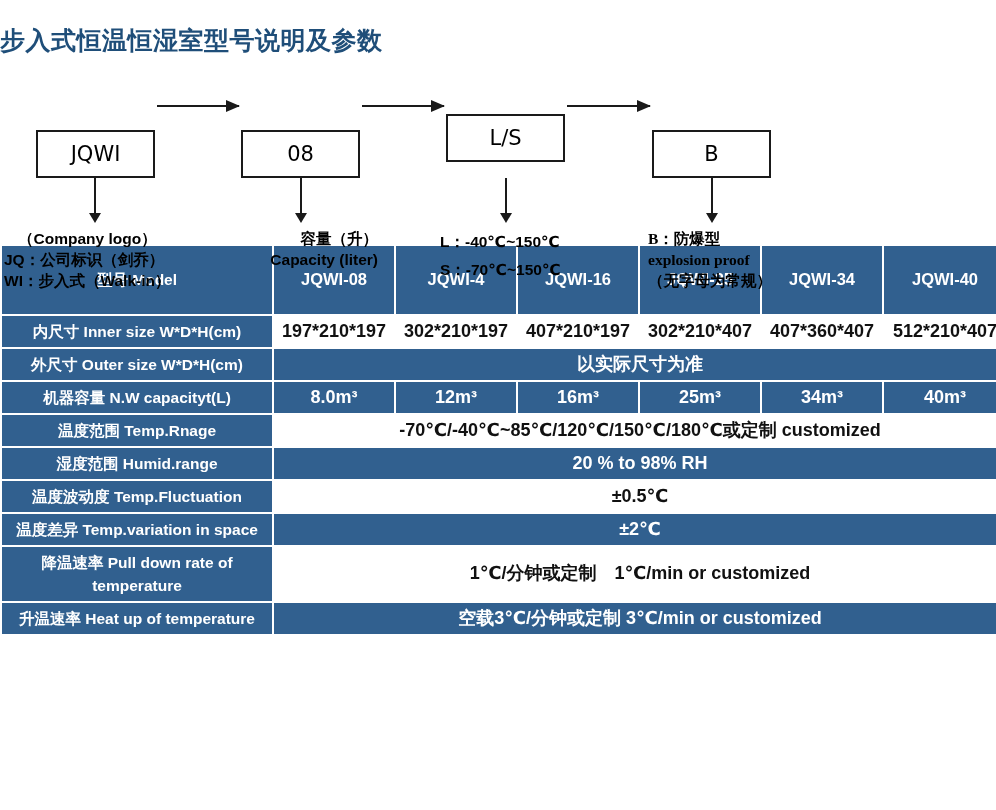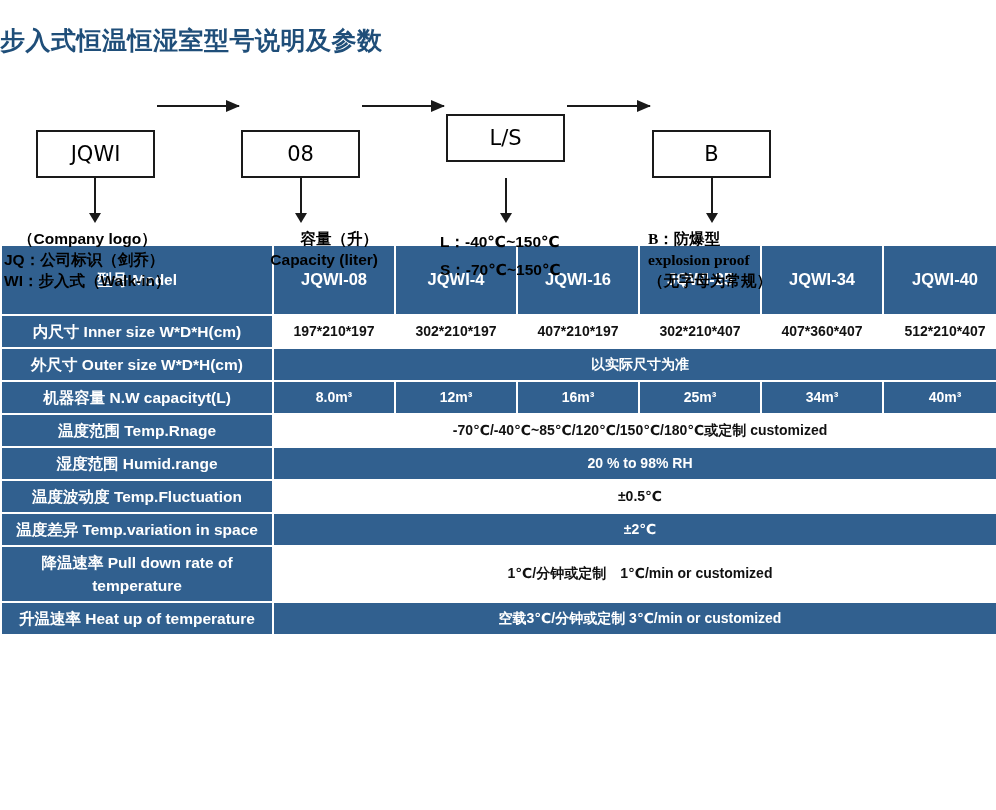--- a/index.html
+++ b/index.html
@@ -96,21 +96,21 @@
     width: 996px;
     border-collapse: separate;
     border-spacing: 2px;
     background: #ffffff;
     table-layout: fixed;
   }
   table.spec td {
     background: #31608f;
     color: #ffffff;
     font-weight: bold;
-    font-size: 14px;
+    font-size: 18px;
     text-align: center;
     vertical-align: middle;
     padding: 4px 3px;
     line-height: 23px;
     box-sizing: border-box;
   }
   table.spec td.white {
     background: #ffffff;
     color: #111111;
   }

